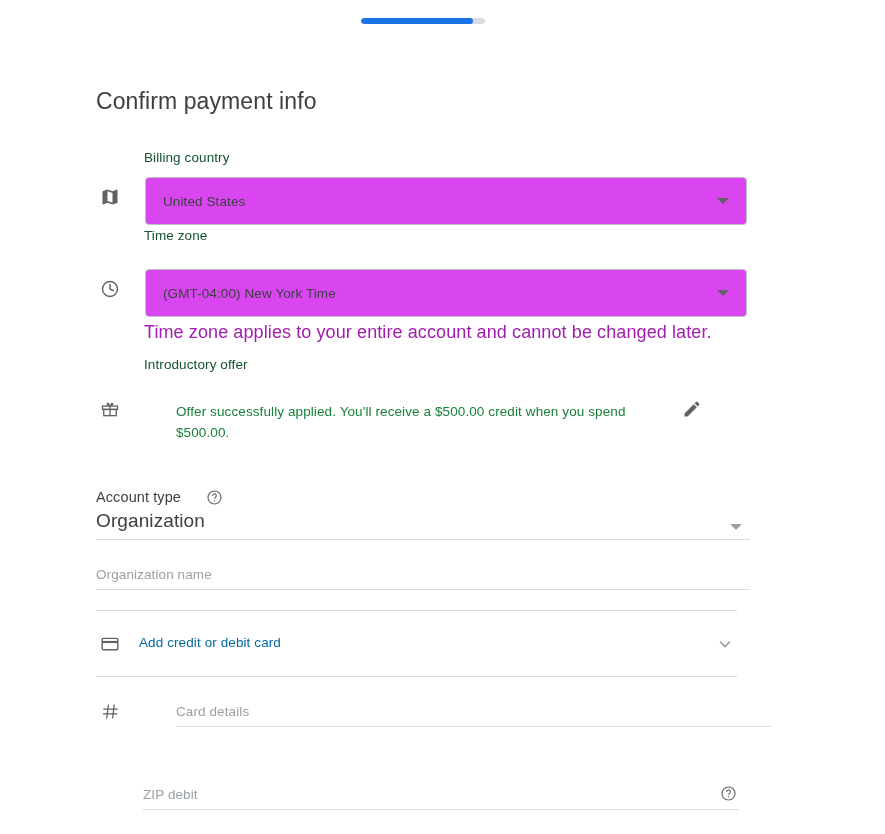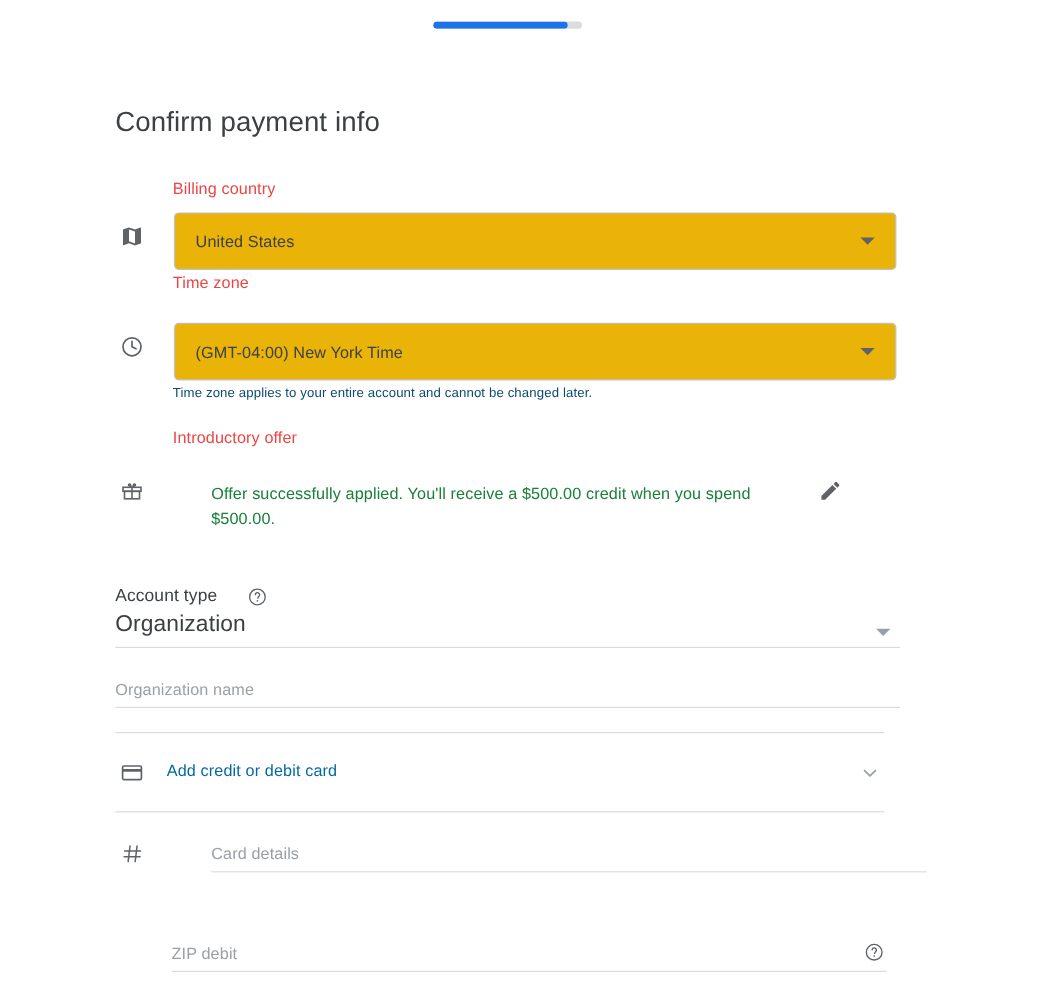--- a/index.html
+++ b/index.html
@@ -45,40 +45,40 @@
     left: 96px;
     top: 88px;
     font-size: 23px;
     font-weight: 400;
     letter-spacing: 0.1px;
     color: #3c4043;
     white-space: nowrap;
   }
   .field-label {
     font-size: 13.5px;
-    color: #ef4444;
+    color: #14532d;
     letter-spacing: 0.1px;
   }
   .icon-slot {
     position: absolute;
     width: 24px;
     height: 24px;
     display: flex;
     align-items: center;
     justify-content: center;
   }
   .icon-slot svg { display: block; }
 
   
   .outlined {
     position: absolute;
     box-sizing: border-box;
     border: 1px solid #bdc1c6;
     border-radius: 4px;
-    background: #eab308;
+    background: #d946ef;
     display: flex;
     align-items: center;
   }
   .outlined .value {
     font-size: 13.5px;
     color: #3c4043;
     padding-left: 17px;
     letter-spacing: 0.1px;
   }
   .caret-solid {
@@ -88,22 +88,22 @@
     margin-top: -3px;
     width: 0; height: 0;
     border-left: 6px solid transparent;
     border-right: 6px solid transparent;
     border-top: 6px solid #5f6368;
   }
   .caret-solid.light { border-top-color: #9aa0a6; }
 
   .helper {
     position: absolute;
-    font-size: 11px;
-    color: #0c4a6e;
+    font-size: 18px;
+    color: #a21caf;
     letter-spacing: 0.1px;
   }
 
   
   .offer-text {
     position: absolute;
     left: 144px;
     top: 401px;
     width: 490px;
     font-size: 13.5px;

